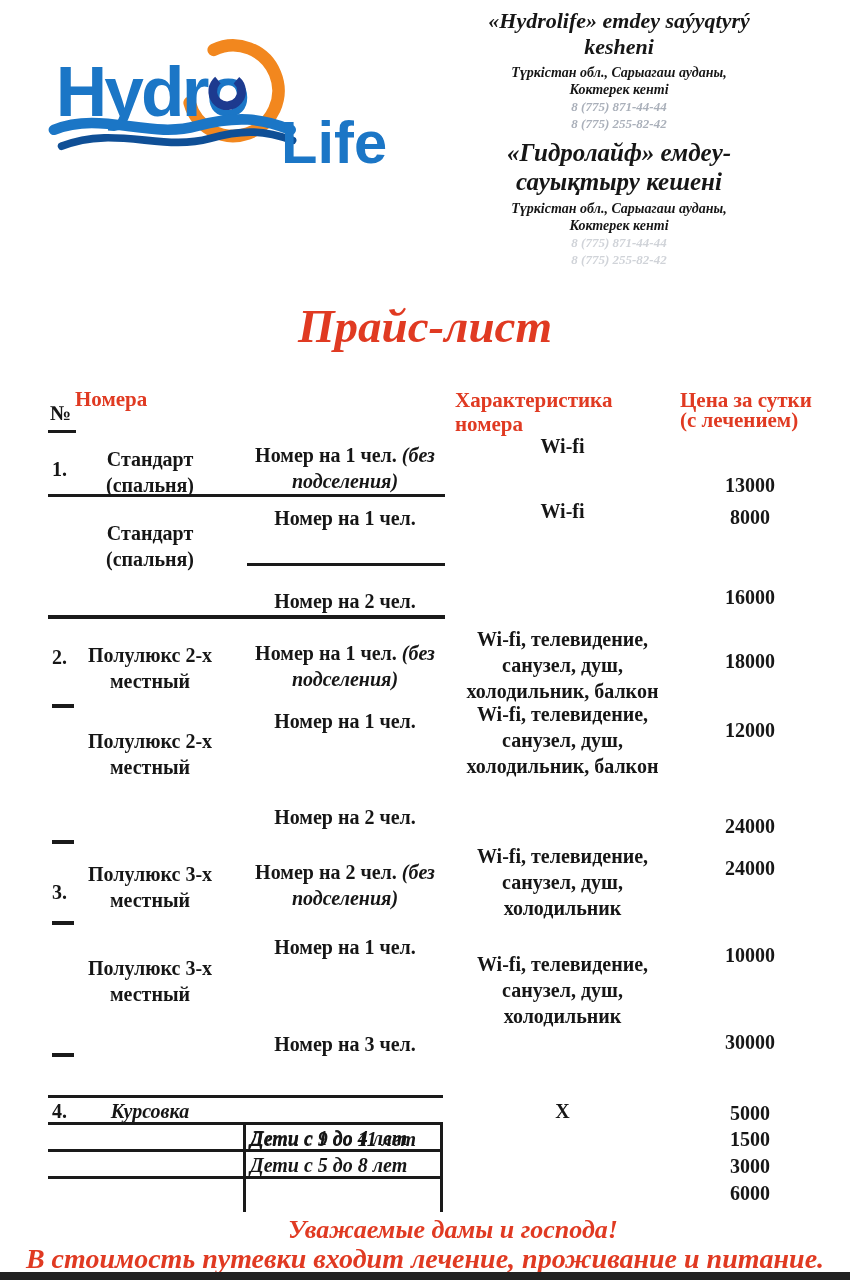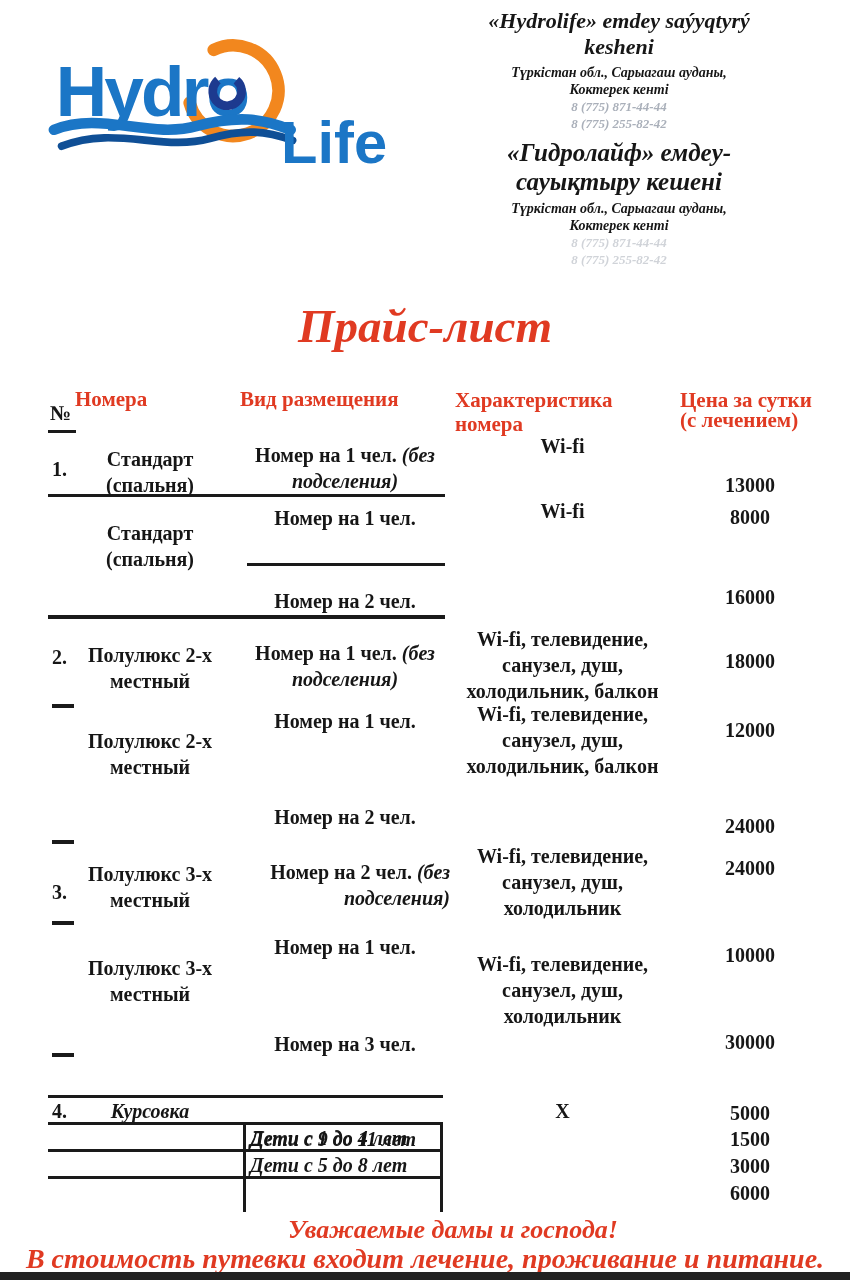--- a/index.html
+++ b/index.html
@@ -47,21 +47,20 @@
     <div class="lh-addr">Коктерек кенті</div>
     <div class="phone dim">8 (775) 871-44-44</div>
     <div class="phone dim">8 (775) 255-82-42</div>
   </div>
 
   <div class="abs c" style="left:0;top:300px;width:850px;font-size:47px;line-height:52px;font-weight:700;font-style:italic;color:#e03a22;">Прайс-лист</div>
 
   <div class="abs" style="left:50px;top:401px;width:40px;font-weight:700;font-size:21px;line-height:24px;color:#161616;">№</div>
   <div class="hr" style="left:48px;top:430px;width:28px;height:3px;"></div>
   <div class="hdr" style="left:75px;top:387px;width:160px;">Номера</div>
-  <div class="hdr" style="left:240px;top:387px;width:210px;">Вид размещения</div>
   <div class="hdr" style="left:455px;top:388px;width:215px;">Характеристика</div>
   <div class="hdr" style="left:455px;top:412px;width:215px;">номера</div>
   <div class="hdr" style="left:680px;top:388px;width:140px;">Цена за сутки</div>
   <div class="hdr" style="left:680px;top:408px;width:140px;">(с лечением)</div>
 
   <div class="cell" style="left:52px;top:456px;width:34px;">1.</div>
   <div class="cell c" style="left:72px;top:446px;width:156px;">Стандарт (спальня)</div>
   <div class="cell c" style="left:240px;top:442px;width:210px;">
     <span>Номер на 1 чел.</span>
     <span class="note">(без подселения)</span>
@@ -100,21 +99,21 @@
   <div class="cell c" style="left:72px;top:728px;width:156px;">Полулюкс 2-х местный</div>
 
   <div class="cell c" style="left:240px;top:804px;width:210px;">Номер на 2 чел.</div>
   <div class="cell c" style="left:688px;top:813px;width:124px;">24000</div>
 
   <div class="hr" style="left:52px;top:840px;width:22px;height:3.5px;"></div>
 
   <div class="cell c" style="left:455px;top:843px;width:215px;">Wi-fi, телевидение, санузел, душ, холодильник</div>
   <div class="cell c" style="left:688px;top:855px;width:124px;">24000</div>
   <div class="cell c" style="left:72px;top:861px;width:156px;">Полулюкс 3-х местный</div>
-  <div class="cell c" style="left:240px;top:859px;width:210px;text-align:right;">
+  <div class="cell c" style="left:240px;top:859px;width:210px;">
     <span>Номер на 2 чел.</span>
     <span class="note">(без подселения)</span>
   </div>
   <div class="cell" style="left:52px;top:879px;width:34px;">3.</div>
 
   <div class="hr" style="left:52px;top:921px;width:22px;height:3.5px;"></div>
 
   <div class="cell c" style="left:240px;top:934px;width:210px;">Номер на 1 чел.</div>
   <div class="cell c" style="left:688px;top:942px;width:124px;">10000</div>
   <div class="cell c" style="left:455px;top:951px;width:215px;">Wi-fi, телевидение, санузел, душ, холодильник</div>

